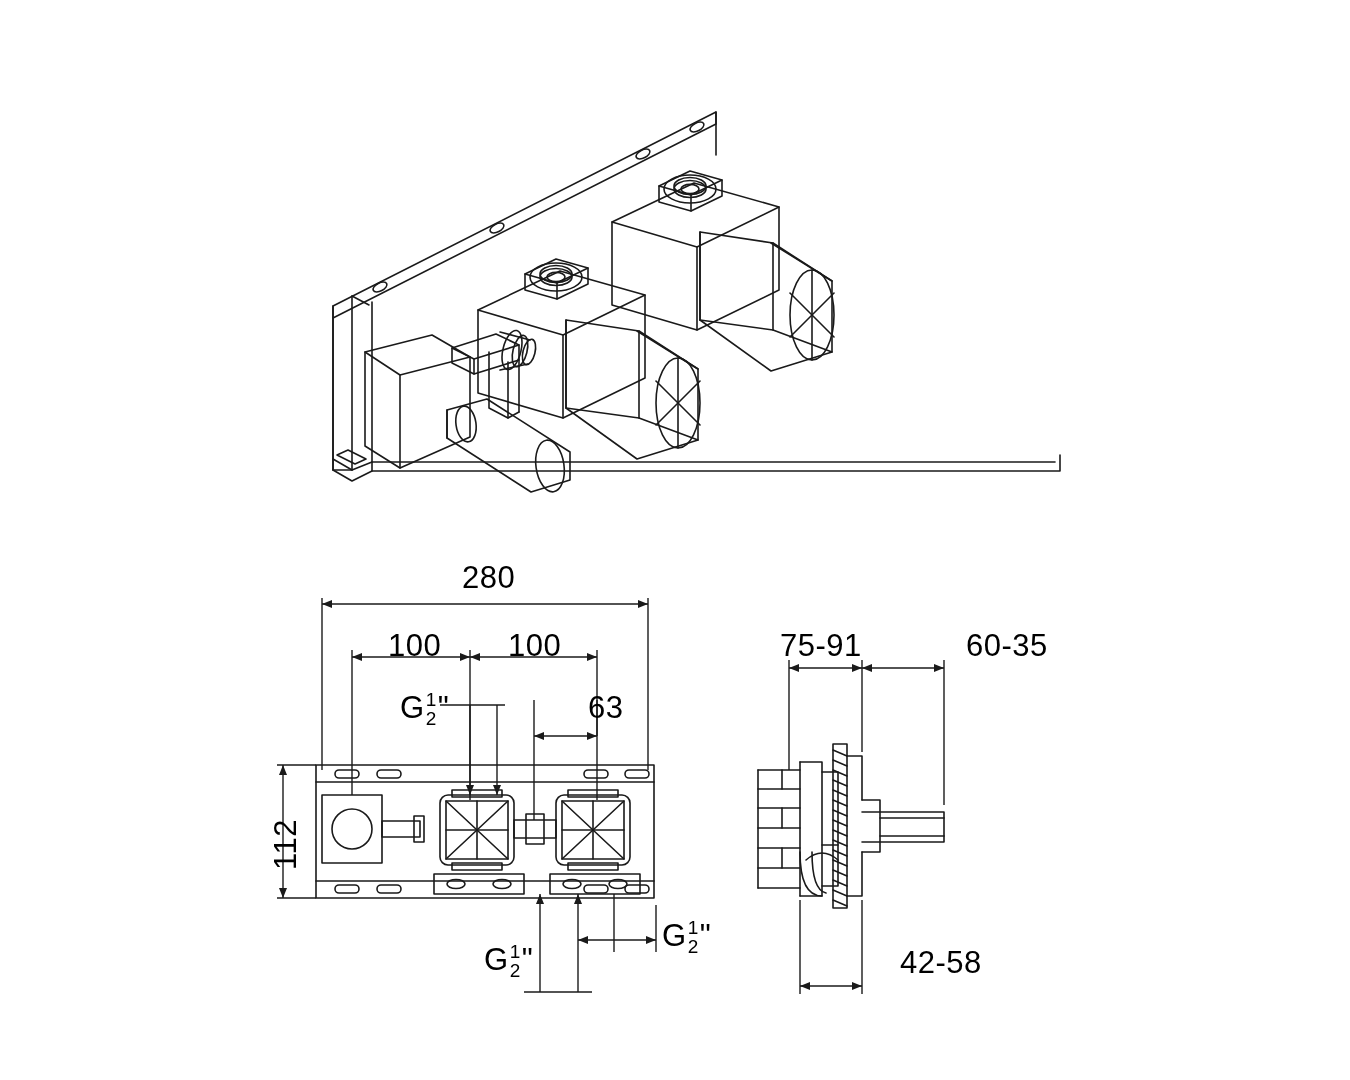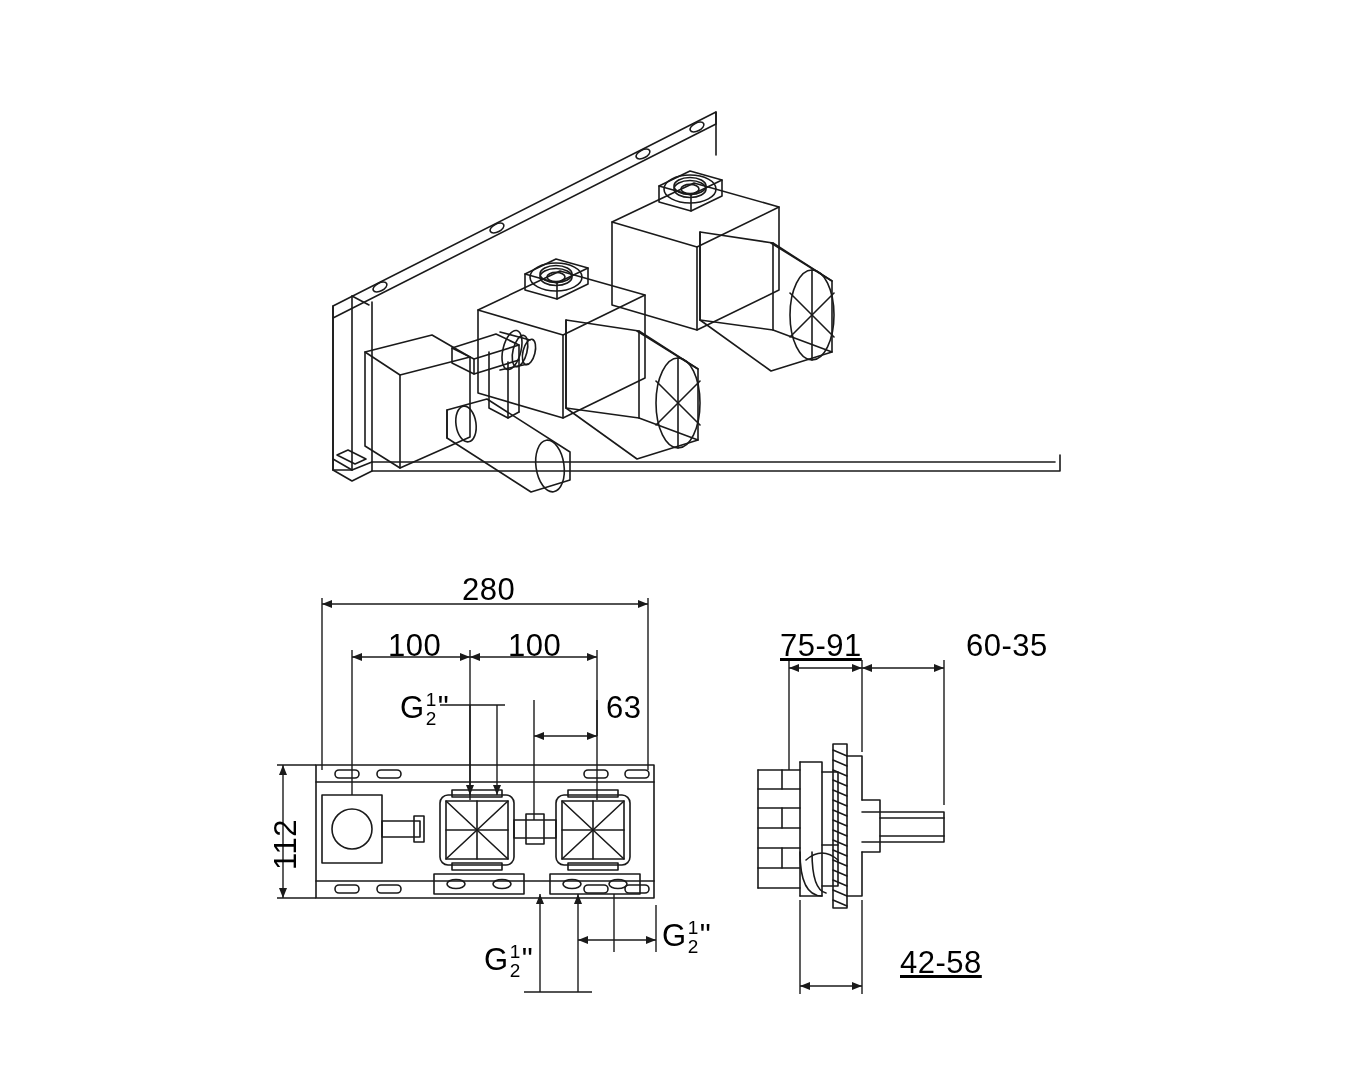--- a/index.html
+++ b/index.html
@@ -289,35 +289,35 @@
 
       <path d="M862 668 L944 668" marker-start="url(#arS)" marker-end="url(#ar)"></path>
       <path d="M944 660 L944 805"></path>
 
       <path d="M800 986 L862 986" marker-start="url(#arS)" marker-end="url(#ar)"></path>
       <path d="M800 900 L800 994"></path>
       <path d="M862 900 L862 994"></path>
     </g>
   </svg>
 
-  <div class="dimlabel" style="left:462px; top:572px;">280</div>
+  <div class="dimlabel" style="left:462px; top:560px;">280</div>
 
   <div class="dimlabel" style="left:388px; top:628px;">100</div>
 
   <div class="dimlabel" style="left:508px; top:628px;">100</div>
 
-  <div class="dimlabel" style="left:606px; top:690px;text-align:right;">63</div>
+  <div class="dimlabel" style="left:588px; top:690px;text-align:right;">63</div>
 
   <div class="dimlabel vert" style="left:268px; top:870px;">112</div>
 
-  <div class="dimlabel" style="left:780px; top:628px;text-decoration:underline;">75-91</div>
+  <div class="dimlabel" style="left:780px; top:628px;">75-91</div>
 
   <div class="dimlabel" style="left:966px; top:628px;">60-35</div>
 
-  <div class="dimlabel" style="left:900px; top:945px;text-decoration:underline;">42-58</div>
+  <div class="dimlabel" style="left:900px; top:945px;">42-58</div>
 
   <div class="dimlabel" style="left:400px; top:690px;">
     <span>G</span><span class="frac"><span class="num">1</span><span class="den">2</span></span><span>"</span>
   </div>
 
   <div class="dimlabel" style="left:484px; top:942px;">
     <span>G</span><span class="frac"><span class="num">1</span><span class="den">2</span></span><span>"</span>
   </div>
 
   <div class="dimlabel" style="left:662px; top:918px;">

